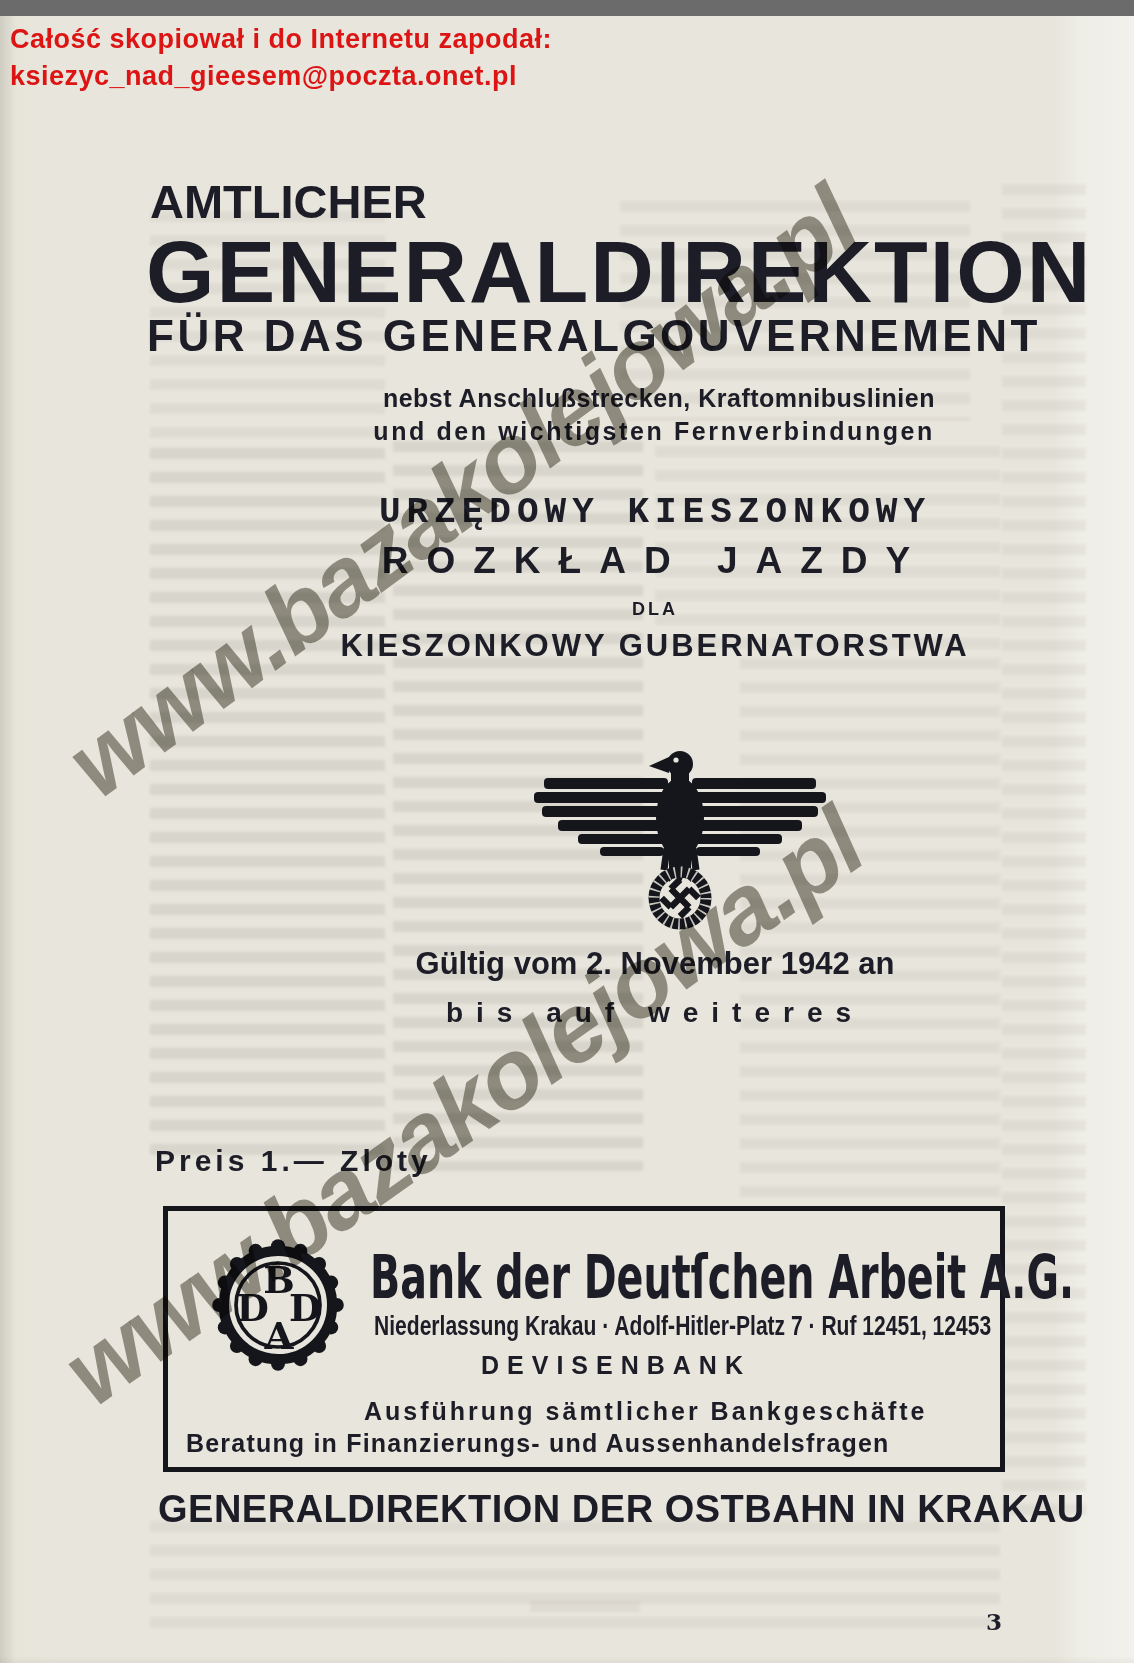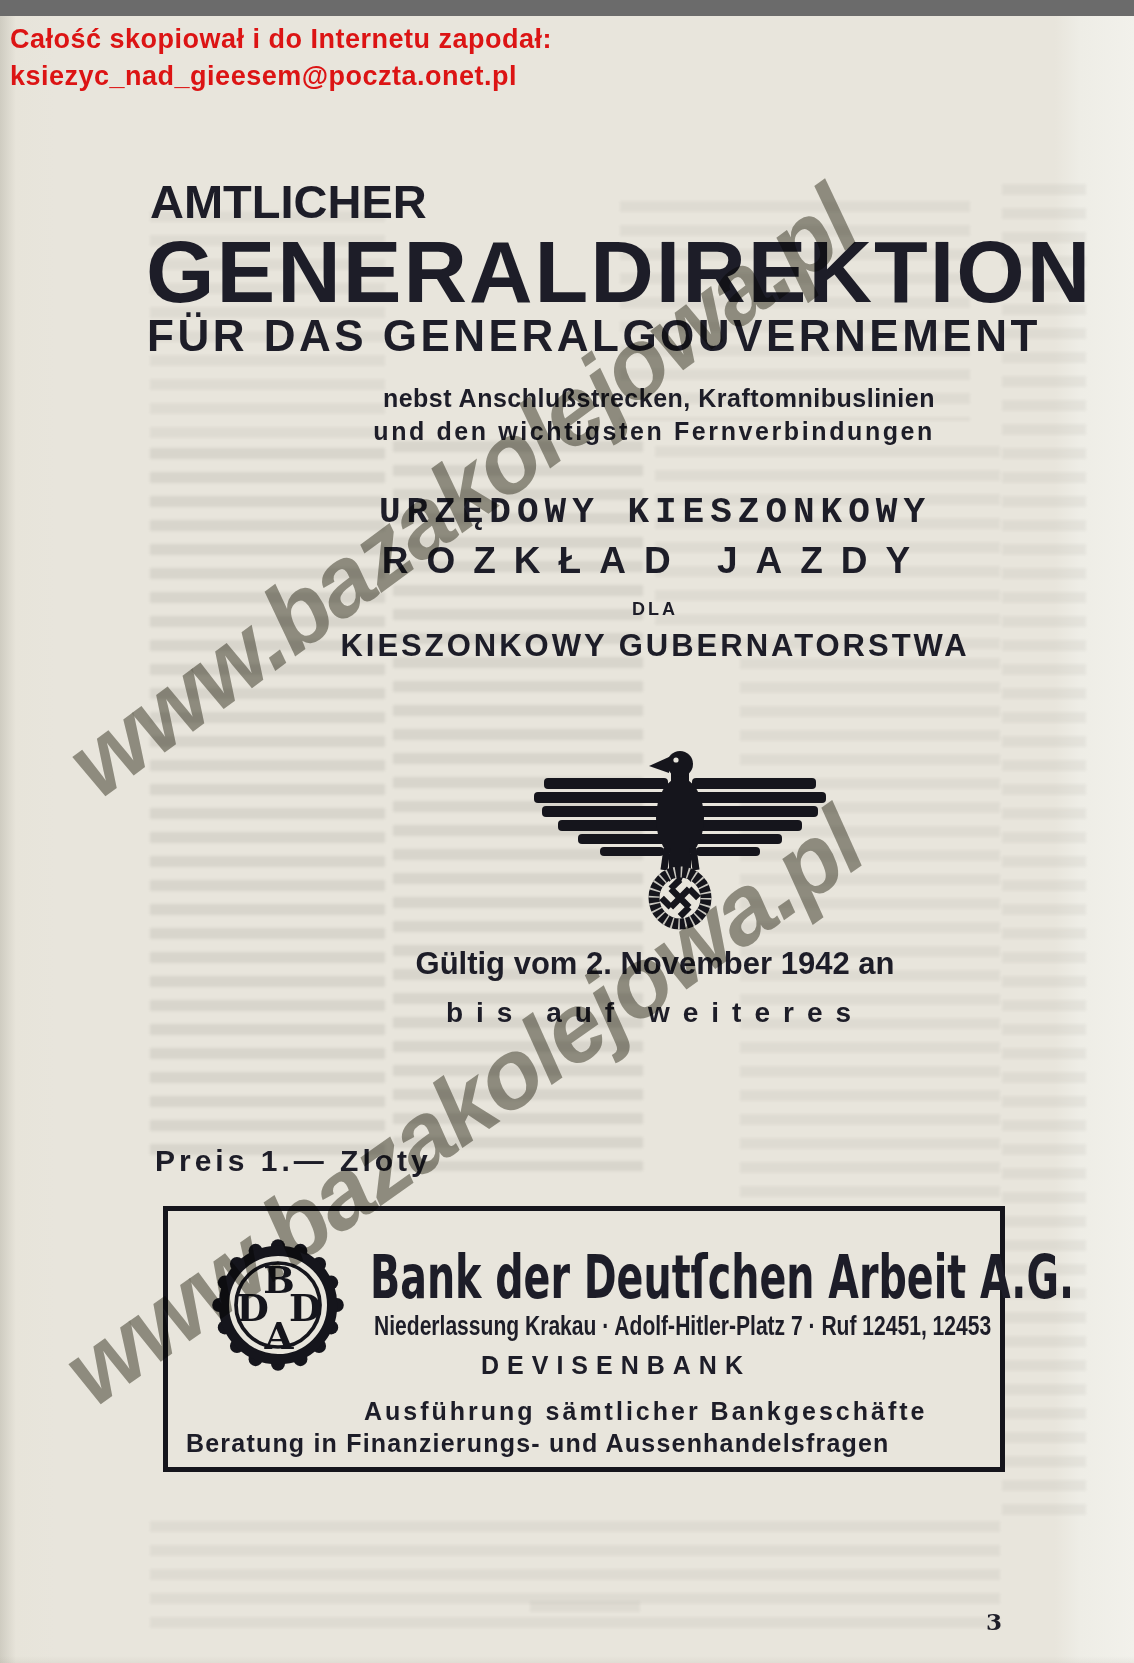--- a/index.html
+++ b/index.html
@@ -189,19 +189,20 @@
         </g>
       </svg>
     </div>
     <div class="abs ink bankname" style="left:202px;top:36px;">Bank der Deutſchen Arbeit A.G.</div>
     <div class="abs ink bankaddr" style="left:206px;top:100px;">Niederlassung Krakau · Adolf-Hitler-Platz 7 · Ruf 12451, 12453</div>
     <div class="abs ink bankline3" style="left:8px;top:140px;width:100%;padding-left:24px;">DEVISENBANK</div>
     <div class="abs ink bankline4" style="left:196px;top:186px;">Ausführung sämtlicher Bankgeschäfte</div>
     <div class="abs ink bankline5" style="left:18px;top:218px;">Beratung in Finanzierungs- und Aussenhandelsfragen</div>
   </div>
 
+  <div class="abs b ink footerline" style="left:158px;top:1472px;">GENERALDIREKTION DER OSTBAHN IN KRAKAU</div>
 
   <div class="abs ink pagenum" style="left:986px;top:1592px;">3</div>
 
   <div class="abs wm" style="left:108px;top:700px;transform:rotate(-36.4deg);">www.bazakolejowa.pl</div>
   <div class="abs wm" style="left:103px;top:1308px;transform:rotate(-35.3deg);">www.bazakolejowa.pl</div>
 
 </div>
 
 </body></html>

